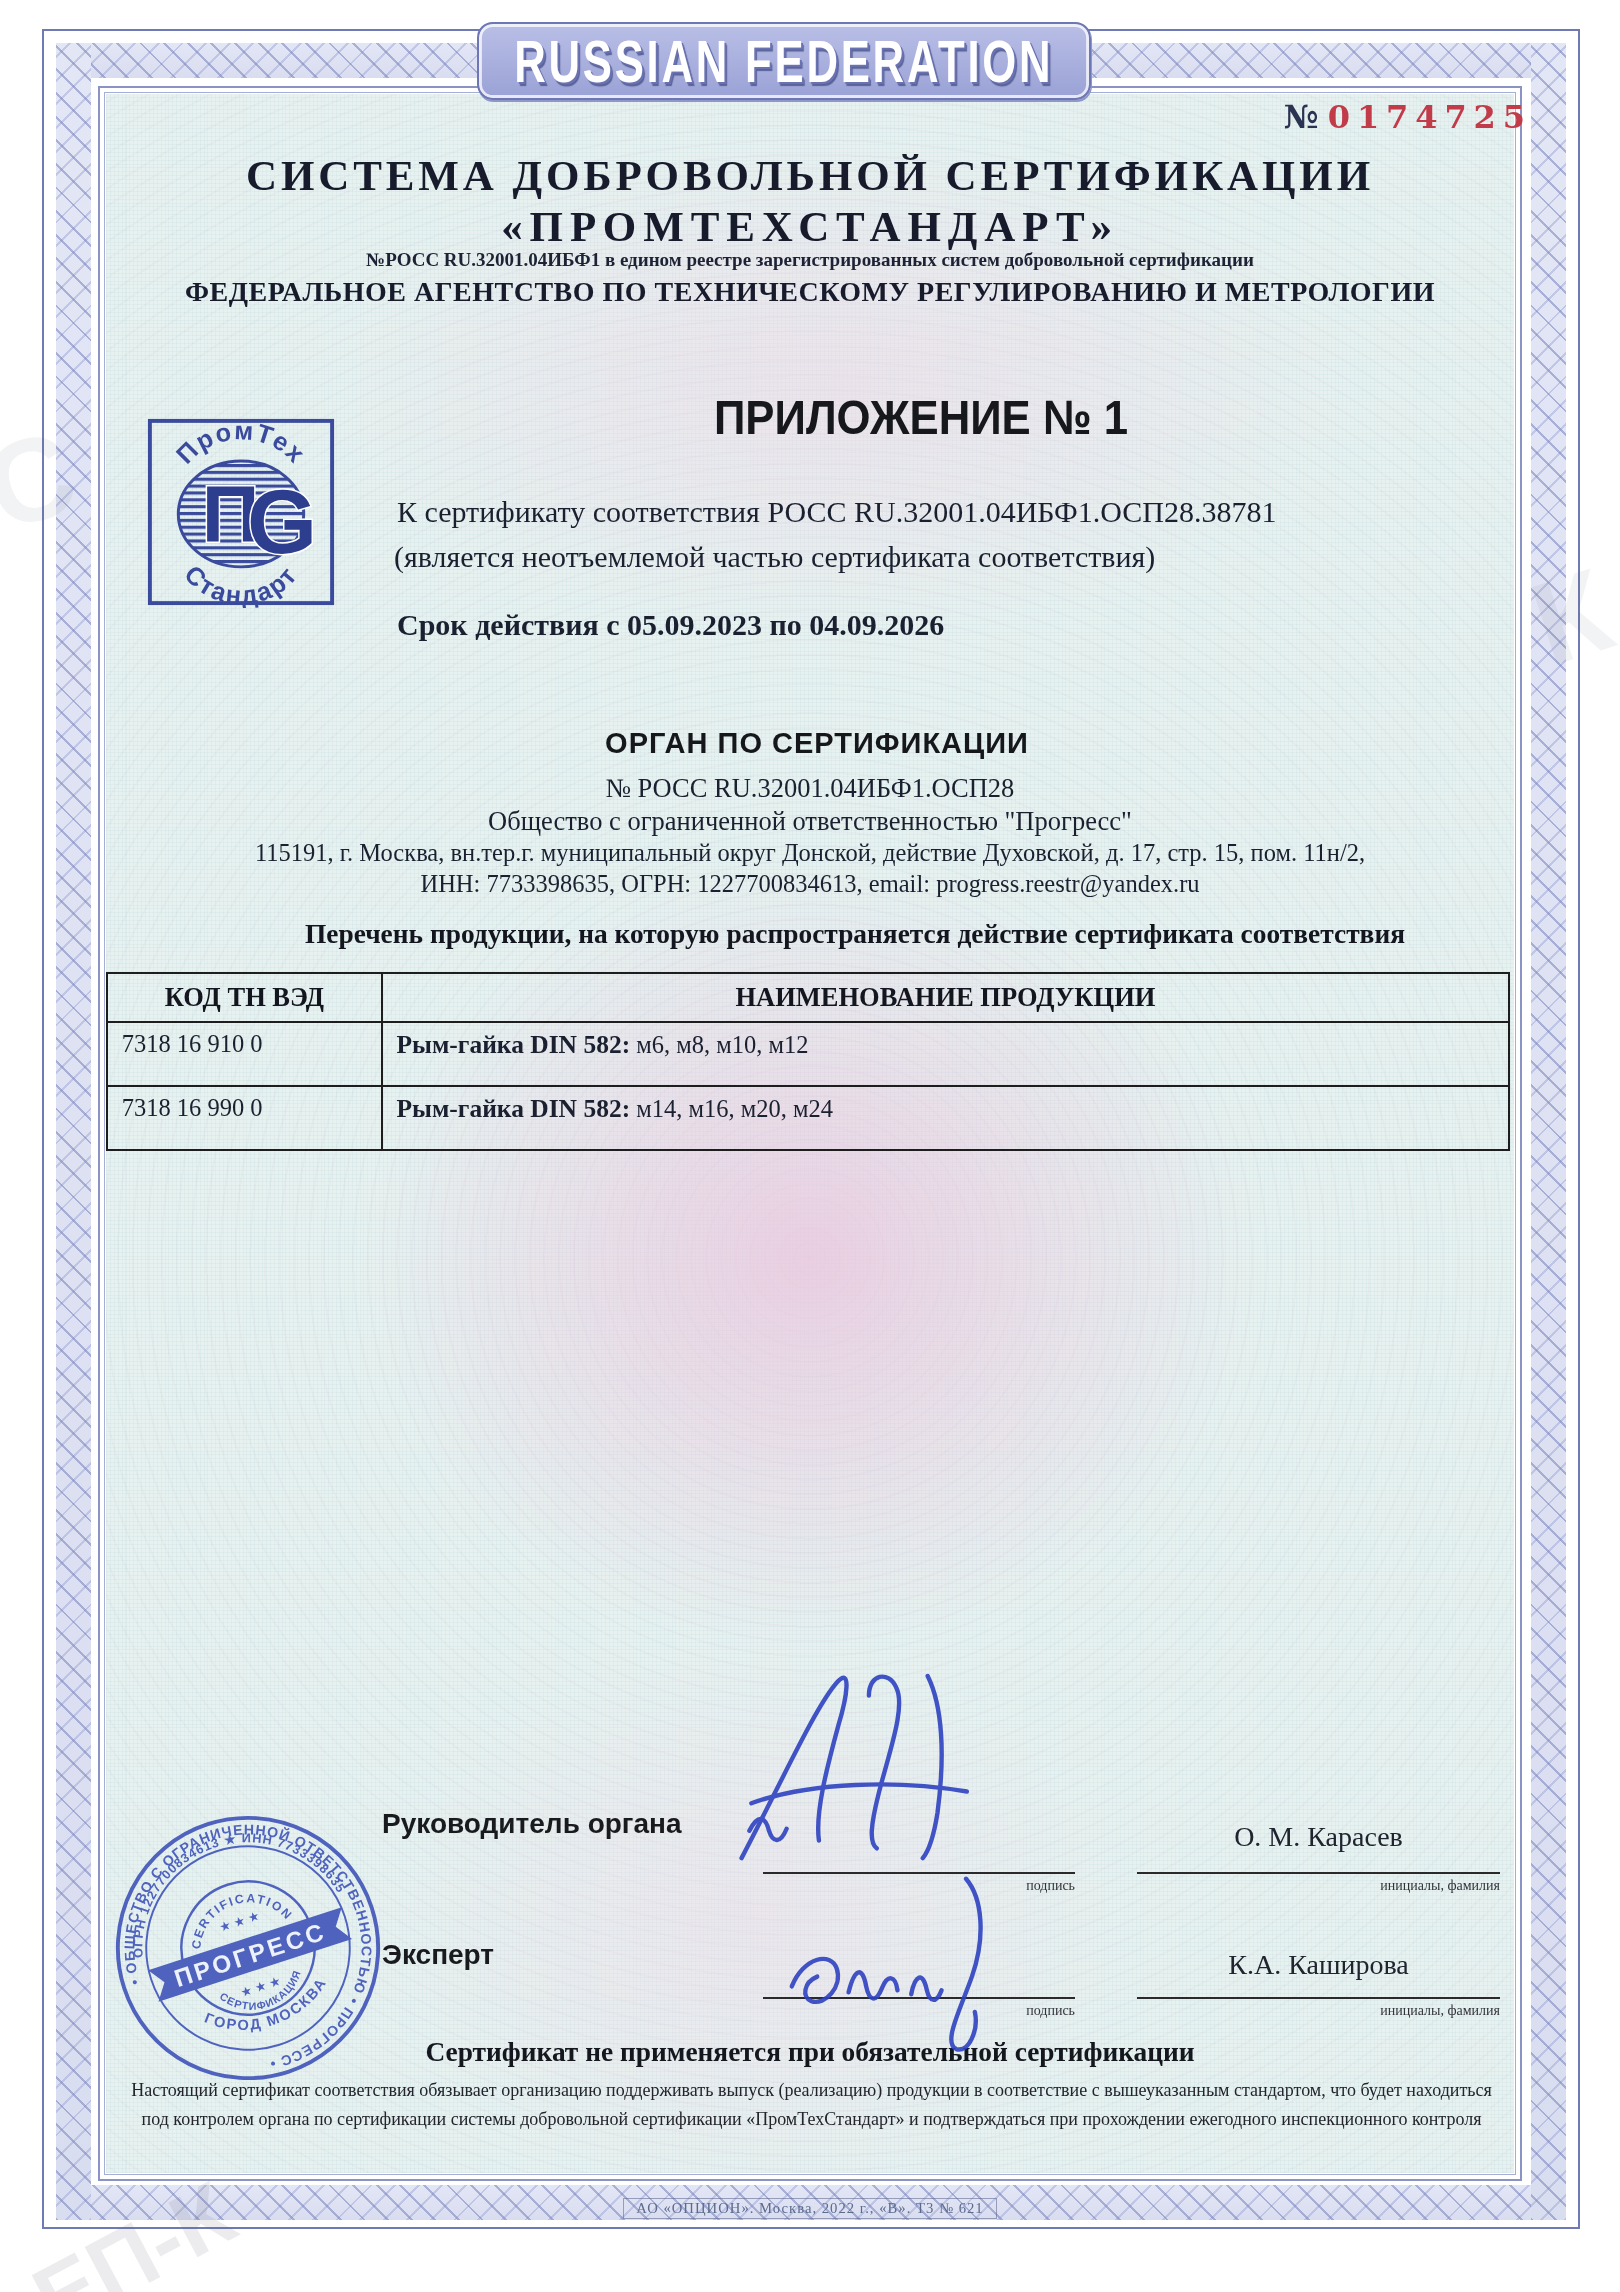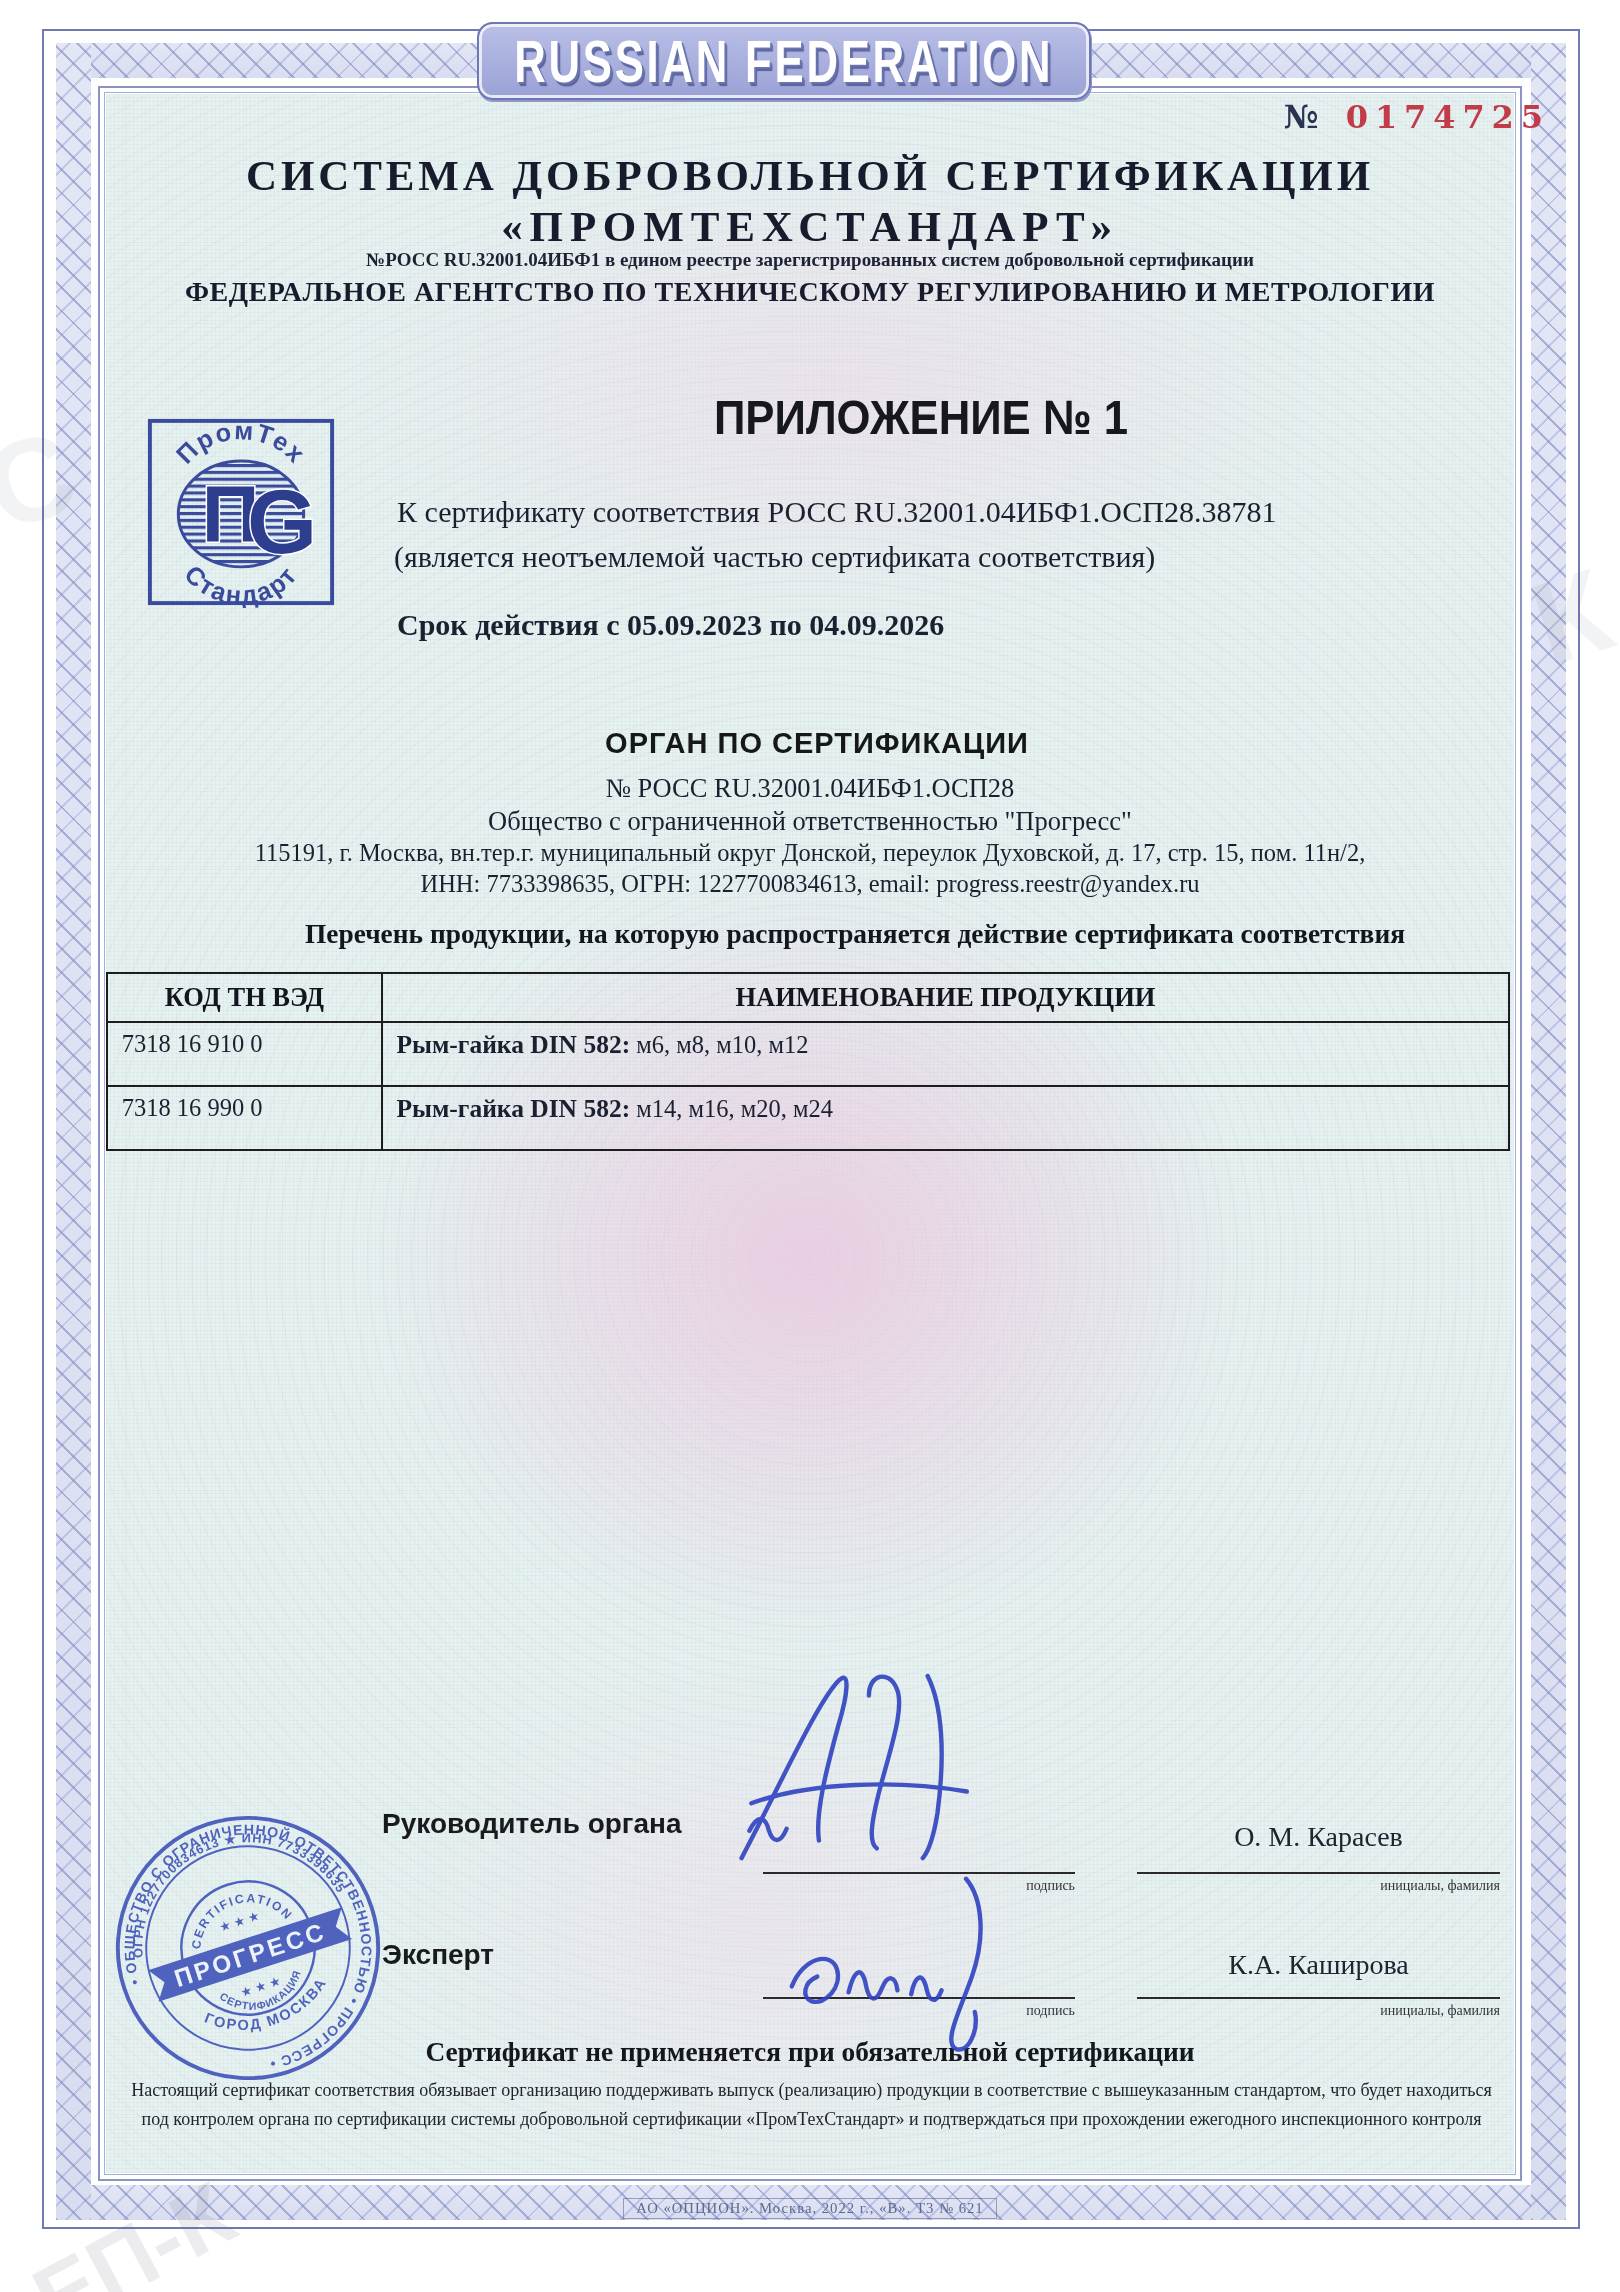--- a/index.html
+++ b/index.html
@@ -37,21 +37,21 @@
       display:flex;align-items:center;justify-content:center;z-index:9;box-sizing:border-box;}
   .banner span{font-family:"Liberation Sans",sans-serif;font-weight:800;font-size:46px;
       letter-spacing:2.9px;color:#ffffff;transform:scale(.95,1.3);white-space:nowrap;
       text-shadow:2px 2px 0 #6a73b2, 2.9px 2.9px 1px #596198;}
   
   .abs{position:absolute;}
   .ctr{left:106px;width:1408px;text-align:center;}
   .serif{font-family:"Liberation Serif",serif;}
   .certnum{left:1284px;top:98px;width:274px;font-size:32px;white-space:nowrap;}
   .certnum .no{color:#2a3352;font-weight:bold;font-family:"DejaVu Serif",serif;}
-  .certnum .digits{color:#c23b49;font-family:"DejaVu Serif",serif;font-weight:bold;letter-spacing:6.9px;margin-left:19px;}
+  .certnum .digits{color:#c23b49;font-family:"DejaVu Serif",serif;font-weight:bold;letter-spacing:6.9px;margin-left:1px;}
   .h1{top:151px;font-size:43px;font-weight:bold;letter-spacing:3.9px;color:#171b2c;}
   .h2{top:202px;font-size:43px;font-weight:bold;letter-spacing:6.9px;color:#171b2c;}
   .registry{top:249px;font-size:19px;font-weight:bold;color:#1d2235;}
   .agency{top:276px;font-size:28px;font-weight:bold;color:#171b2c;letter-spacing:0.5px;}
   .app-title{left:323px;top:390px;width:1196px;text-align:center;
       font-family:"Liberation Sans",sans-serif;font-weight:800;font-size:46px;color:#17181c;
       letter-spacing:0;transform:scale(.95,1.05);}
   .app-l1{left:397px;top:495px;font-size:30px;}
   .app-l2{left:394px;top:540px;font-size:30px;}
   .validity{left:397px;top:608px;font-size:30px;font-weight:bold;}
@@ -136,21 +136,21 @@
   </svg>
 
   <div class="abs app-title">ПРИЛОЖЕНИЕ № 1</div>
   <div class="abs serif app-l1">К сертификату соответствия РОСС RU.32001.04ИБФ1.ОСП28.38781</div>
   <div class="abs serif app-l2">(является неотъемлемой частью сертификата соответствия)</div>
   <div class="abs serif validity">Срок действия с 05.09.2023 по 04.09.2026</div>
 
   <div class="abs ctr organ-title">ОРГАН ПО СЕРТИФИКАЦИИ</div>
   <div class="abs ctr organ-num">№ РОСС RU.32001.04ИБФ1.ОСП28</div>
   <div class="abs ctr organ-name">Общество с ограниченной ответственностью "Прогресс"</div>
-  <div class="abs ctr organ-addr">115191, г. Москва, вн.тер.г. муниципальный округ Донской, переулок Духовской, д. 17, стр. 15, пом. 11н/2,</div>
+  <div class="abs ctr organ-addr">115191, г. Москва, вн.тер.г. муниципальный округ Донской, действие Духовской, д. 17, стр. 15, пом. 11н/2,</div>
   <div class="abs ctr organ-cont">ИНН: 7733398635, ОГРН: 1227700834613, email: progress.reestr@yandex.ru</div>
 
   <div class="abs ctr list-title">Перечень продукции, на которую распространяется действие сертификата соответствия</div>
   <table class="ptable">
     <tbody>
         <tr>
       <th class="col-code">КОД ТН ВЭД</th>
       <th>НАИМЕНОВАНИЕ ПРОДУКЦИИ</th>
     </tr>
     <tr class="row-h">

